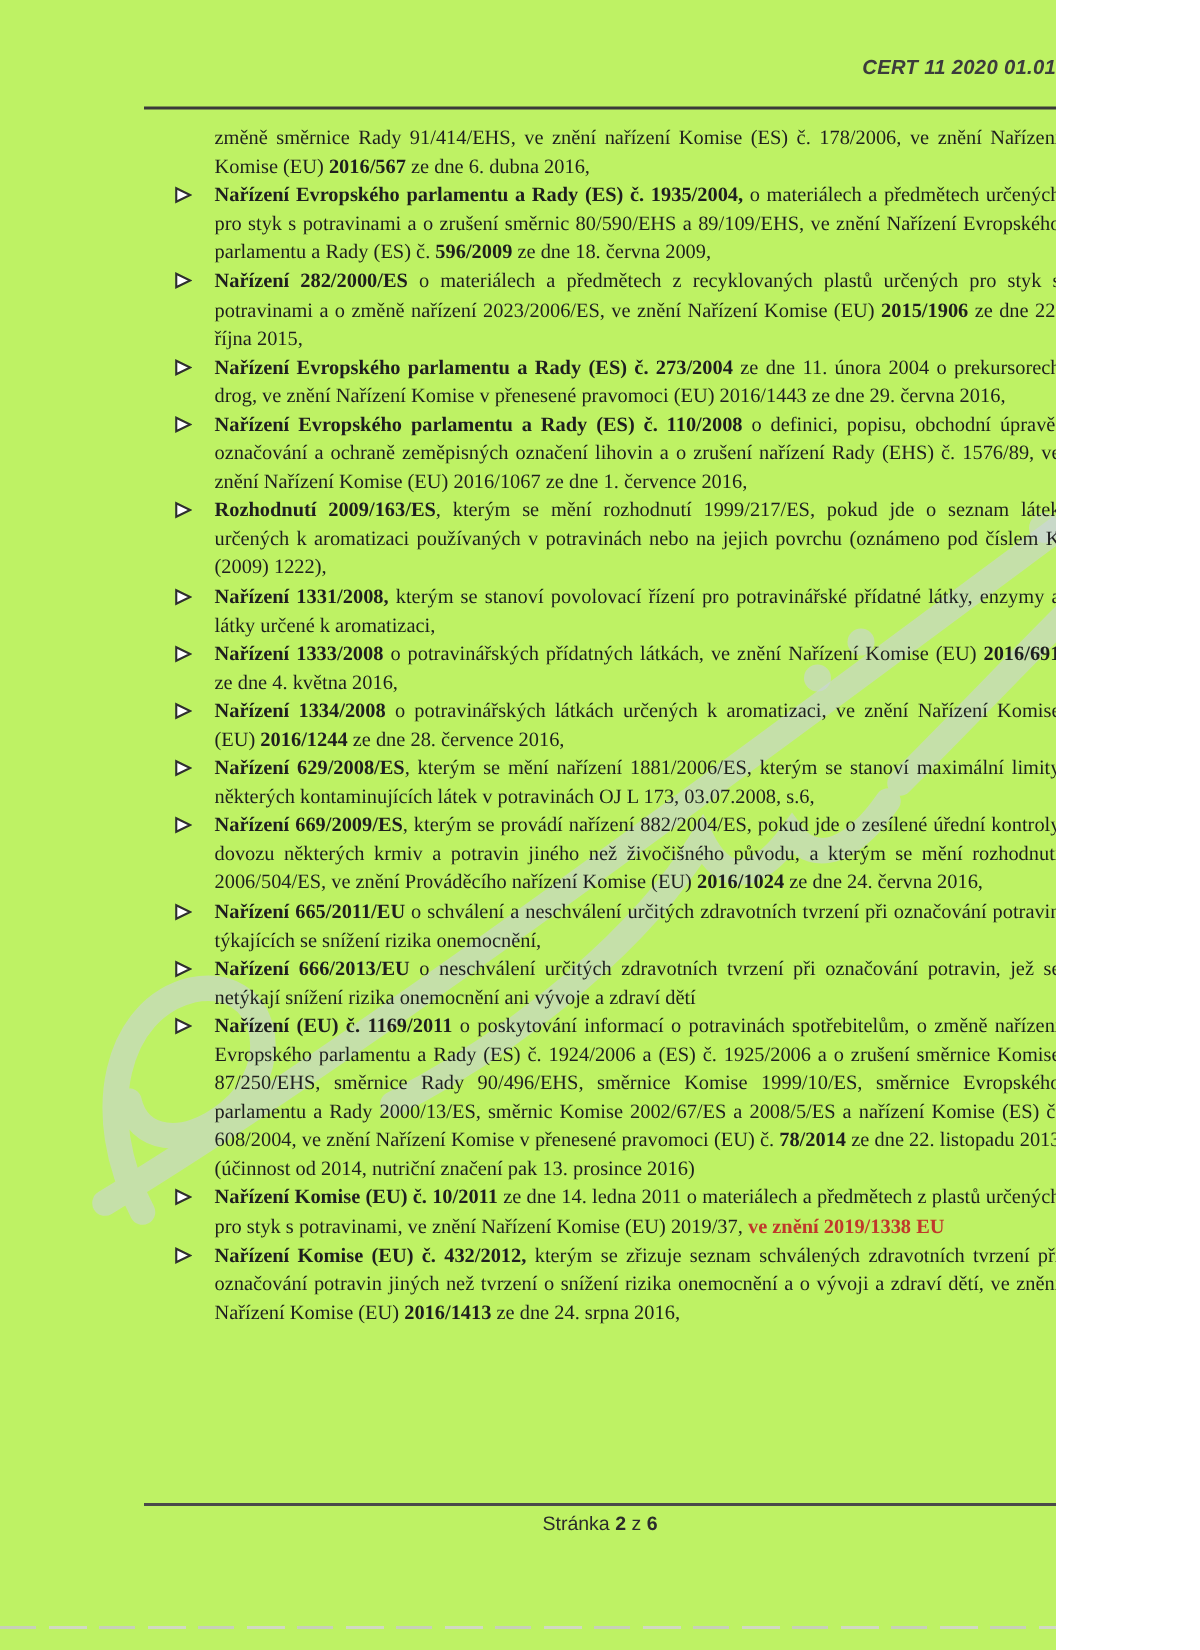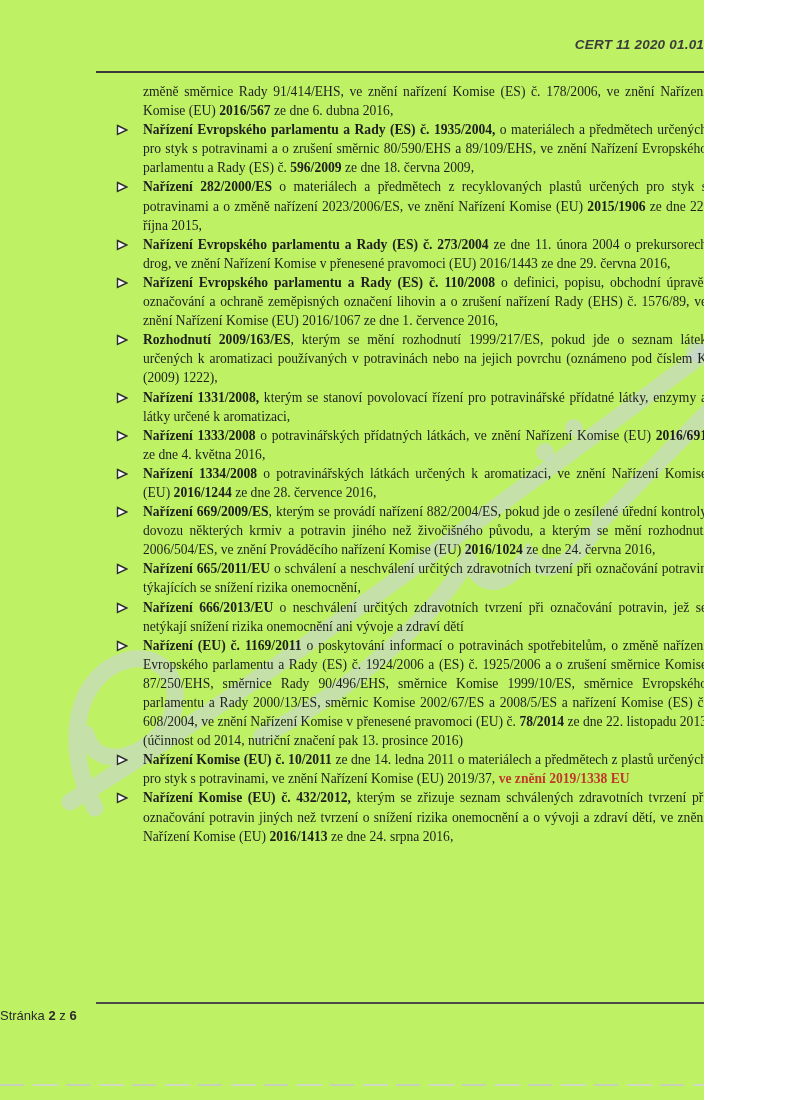--- a/index.html
+++ b/index.html
@@ -53,20 +53,21 @@
     display:inline-block;line-height:0;
   }
   .seg-b{font-weight:700;margin-top:41px;}
   .seg-red{color:var(--red);font-weight:700;}
   .footer-rule{
     position:absolute;top:1002px;left:96px;width:610px;height:2px;
     background:#4a4a4a;
   }
   .footer-text{
     position:absolute;top:1008px;left:0;width:800px;
+    text-align:center;
     font-family:"Liberation Sans", sans-serif;
     font-size:13px;color:#2b2b2b;
   }
   .scan-artifact{
     position:absolute;top:1084px;left:0;width:800px;height:2px;
     background:repeating-linear-gradient(90deg,#c9c9c9 0 24px,transparent 24px 33px,#d4d4d4 33px 58px,transparent 58px 66px);
     opacity:.85;
   }
 </style>
 </head>
@@ -115,20 +116,23 @@
               <path d="M1.5 1.5 L10.8 6 L1.5 10.5 Z" fill="#ffffff" stroke="#2e2e2e" stroke-width="1.4"></path>
             </svg></span><span><span class="seg-b">Nařízení 1331/2008,</span><span> kterým se stanoví povolovací řízení pro potravinářské přídatné látky, enzymy a látky určené k aromatizaci,</span></span></div>
         <div class="item"><span class="bullet"><svg width="12" height="12" viewBox="0 0 12 12">
               <path d="M1.5 1.5 L10.8 6 L1.5 10.5 Z" fill="#ffffff" stroke="#2e2e2e" stroke-width="1.4"></path>
             </svg></span><span><span class="seg-b">Nařízení 1333/2008</span><span> o potravinářských přídatných látkách, ve znění Nařízení Komise (EU) </span><span class="seg-b">2016/691</span><span> ze dne 4. května 2016,</span></span></div>
         <div class="item"><span class="bullet"><svg width="12" height="12" viewBox="0 0 12 12">
               <path d="M1.5 1.5 L10.8 6 L1.5 10.5 Z" fill="#ffffff" stroke="#2e2e2e" stroke-width="1.4"></path>
             </svg></span><span><span class="seg-b">Nařízení 1334/2008</span><span> o potravinářských látkách určených k aromatizaci, ve znění Nařízení Komise (EU) </span><span class="seg-b">2016/1244</span><span> ze dne 28. července 2016,</span></span></div>
         <div class="item"><span class="bullet"><svg width="12" height="12" viewBox="0 0 12 12">
               <path d="M1.5 1.5 L10.8 6 L1.5 10.5 Z" fill="#ffffff" stroke="#2e2e2e" stroke-width="1.4"></path>
+            </svg></span><span><span class="seg-b">Nařízení 629/2008/ES</span><span>, kterým se mění nařízení 1881/2006/ES, kterým se stanoví maximální limity některých kontaminujících látek v potravinách OJ L 173, 03.07.2008, s.6,</span></span></div>
+        <div class="item"><span class="bullet"><svg width="12" height="12" viewBox="0 0 12 12">
+              <path d="M1.5 1.5 L10.8 6 L1.5 10.5 Z" fill="#ffffff" stroke="#2e2e2e" stroke-width="1.4"></path>
             </svg></span><span><span class="seg-b">Nařízení 669/2009/ES</span><span>, kterým se provádí nařízení 882/2004/ES, pokud jde o zesílené úřední kontroly dovozu některých krmiv a potravin jiného než živočišného původu, a kterým se mění rozhodnutí 2006/504/ES, ve znění Prováděcího nařízení Komise (EU) </span><span class="seg-b">2016/1024</span><span> ze dne 24. června 2016,</span></span></div>
         <div class="item"><span class="bullet"><svg width="12" height="12" viewBox="0 0 12 12">
               <path d="M1.5 1.5 L10.8 6 L1.5 10.5 Z" fill="#ffffff" stroke="#2e2e2e" stroke-width="1.4"></path>
             </svg></span><span><span class="seg-b">Nařízení 665/2011/EU</span><span> o schválení a neschválení určitých zdravotních tvrzení při označování potravin týkajících se snížení rizika onemocnění,</span></span></div>
         <div class="item"><span class="bullet"><svg width="12" height="12" viewBox="0 0 12 12">
               <path d="M1.5 1.5 L10.8 6 L1.5 10.5 Z" fill="#ffffff" stroke="#2e2e2e" stroke-width="1.4"></path>
             </svg></span><span><span class="seg-b">Nařízení 666/2013/EU</span><span> o neschválení určitých zdravotních tvrzení při označování potravin, jež se netýkají snížení rizika onemocnění ani vývoje a zdraví dětí</span></span></div>
         <div class="item"><span class="bullet"><svg width="12" height="12" viewBox="0 0 12 12">
               <path d="M1.5 1.5 L10.8 6 L1.5 10.5 Z" fill="#ffffff" stroke="#2e2e2e" stroke-width="1.4"></path>
             </svg></span><span><span class="seg-b">Nařízení (EU) č. 1169/2011</span><span>  o poskytování informací o potravinách spotřebitelům, o změně nařízení Evropského parlamentu a Rady (ES) č. 1924/2006 a (ES) č. 1925/2006 a o zrušení směrnice Komise 87/250/EHS, směrnice Rady 90/496/EHS, směrnice Komise 1999/10/ES, směrnice Evropského parlamentu a Rady 2000/13/ES, směrnic Komise 2002/67/ES a 2008/5/ES a nařízení Komise (ES) č. 608/2004, ve znění Nařízení Komise v přenesené pravomoci (EU) č. </span><span class="seg-b">78/2014</span><span> ze dne 22. listopadu 2013 (účinnost od 2014, nutriční značení pak 13. prosince 2016)</span></span></div>

